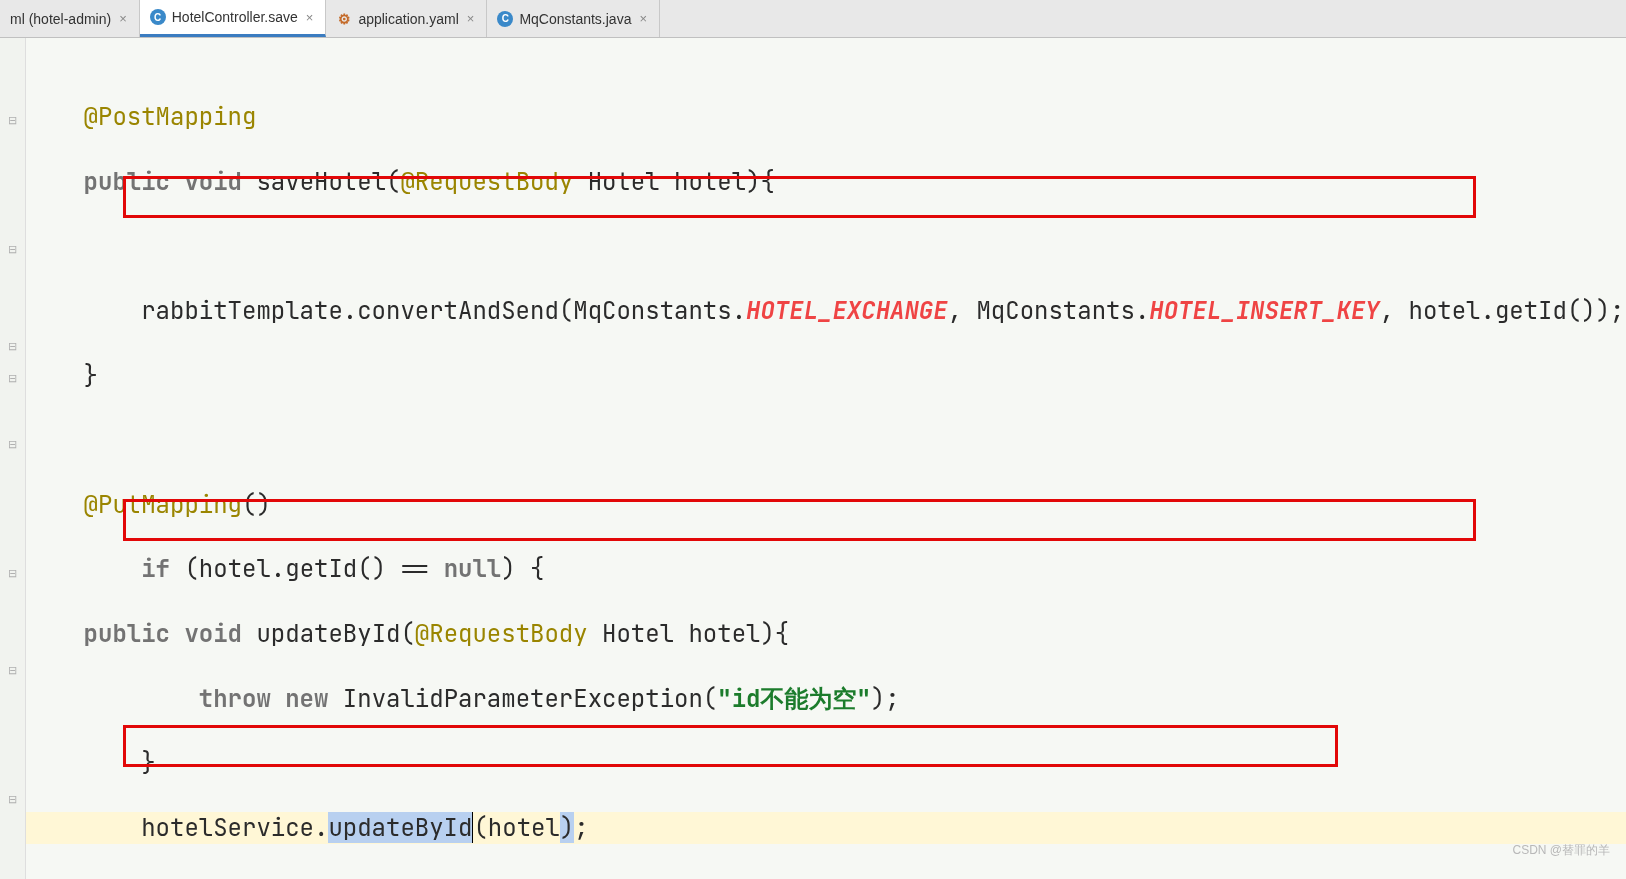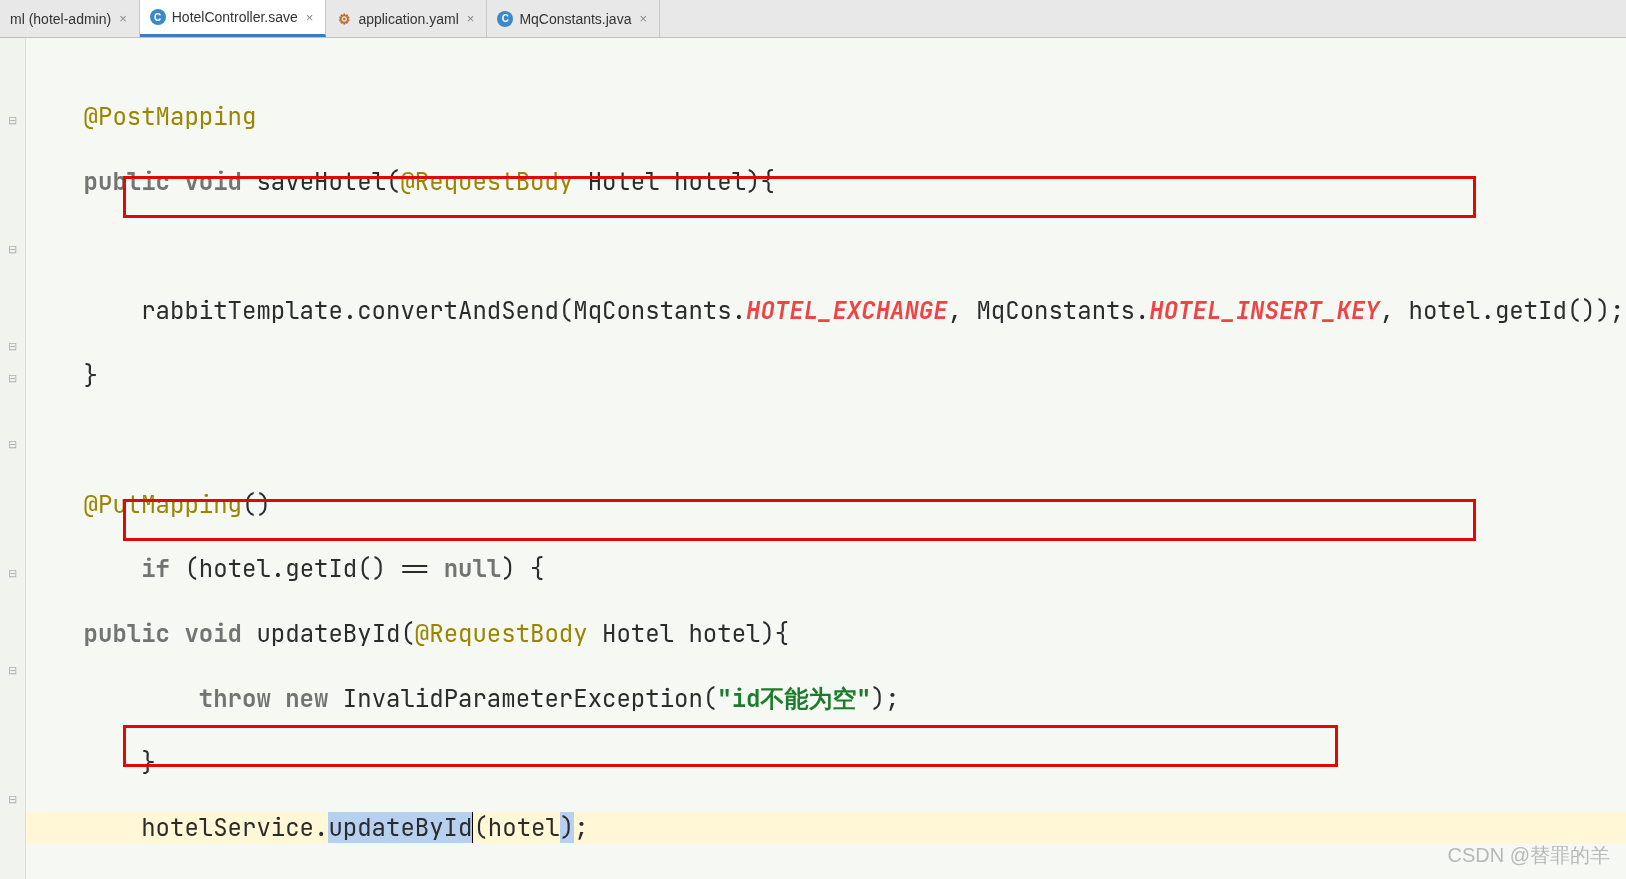--- a/index.html
+++ b/index.html
@@ -83,23 +83,23 @@
       border: 3px solid #e20808;
       position: absolute;
       pointer-events: none;
     }
     .cursor {
       border-left: 1px solid #000;
     }
     .watermark {
       position: absolute;
       right: 16px;
-      bottom: 10px;
+      bottom: 20px;
       color: #b8b8b8;
-      font-size: 20px;
+      font-size: 12px;
       font-family: Arial, sans-serif;
     }
   </style>
 </head>
 <body>
 
 <div class="tabs">
   <div class="tab">
     <span>ml (hotel-admin)</span>
     <span class="close">×</span>

